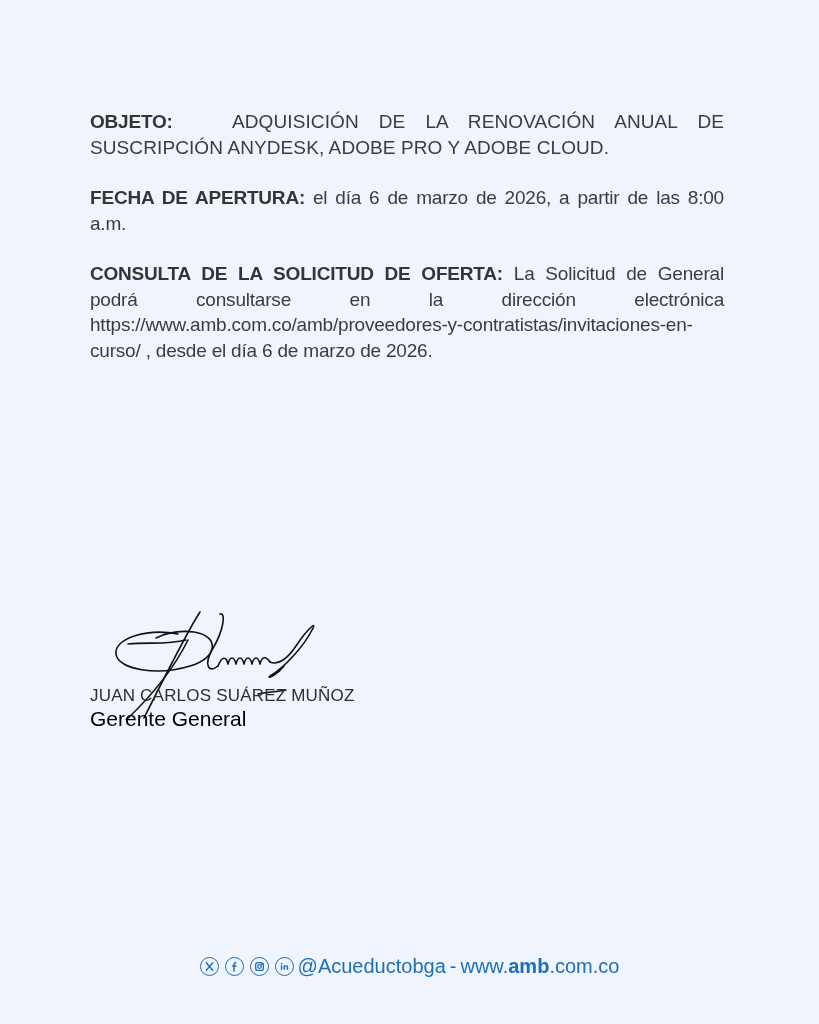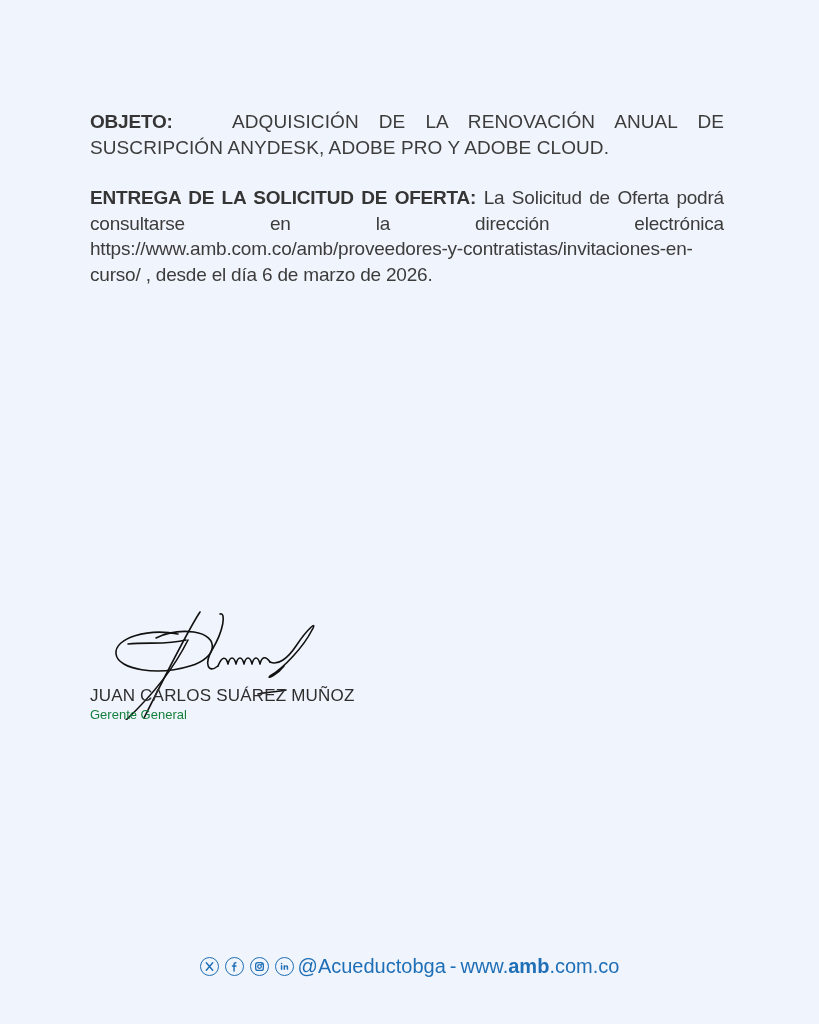--- a/index.html
+++ b/index.html
@@ -62,22 +62,22 @@
       font-size: 17px;
       color: #2e2e2e;
       letter-spacing: 0.2px;
       white-space: nowrap;
       text-align: right;
     }
     .signer-role {
       position: absolute;
       left: 0;
       top: 97px;
-      font-size: 13px;
-      color: #15803d;
+      font-size: 21px;
+      color: #000000;
       white-space: nowrap;
     }
     .footer {
       position: absolute;
       left: 0;
       right: 0;
       top: 955px;
       text-align: center;
       font-size: 20px;
       color: #1f6fb6;
@@ -121,22 +121,26 @@
   </style>
 </head>
 <body>
 
 <div class="content">
   <p class="para objeto">
     <span class="label">OBJETO:</span>&nbsp;&nbsp;
     <span class="value">ADQUISICIÓN DE LA RENOVACIÓN ANUAL DE SUSCRIPCIÓN ANYDESK, ADOBE PRO Y ADOBE CLOUD.</span>
   </p>
   <p class="para">
-    <span class="label">ENTREGA DE LA SOLICITUD DE OFERTA:</span>
-    <span class="value">La Solicitud de Oferta podrá consultarse en la dirección electrónica</span>
+    <span class="label">FECHA DE APERTURA:</span>
+    <span class="value">el día 6 de marzo de 2026, a partir de las 8:00 a.m.</span>
+  </p>
+  <p class="para">
+    <span class="label">CONSULTA DE LA SOLICITUD DE OFERTA:</span>
+    <span class="value">La Solicitud de General podrá consultarse en la dirección electrónica</span>
     <span class="url">https://www.amb.com.co/amb/proveedores-y-contratistas/invitaciones-en-curso/</span>
     <span class="value">, desde el día 6 de marzo de 2026.</span>
   </p>
 </div>
 
 <div class="sig-block">
   <svg class="signature-svg" viewBox="0 0 220 110" fill="none" stroke="#111" stroke-width="1.6" stroke-linecap="round" stroke-linejoin="round">
 
     <path d="M70 24 C 40 18, 6 28, 8 44 C 10 60, 50 66, 82 56 C 110 48, 112 26, 86 22 C 70 20, 56 24, 48 28"></path>
 

